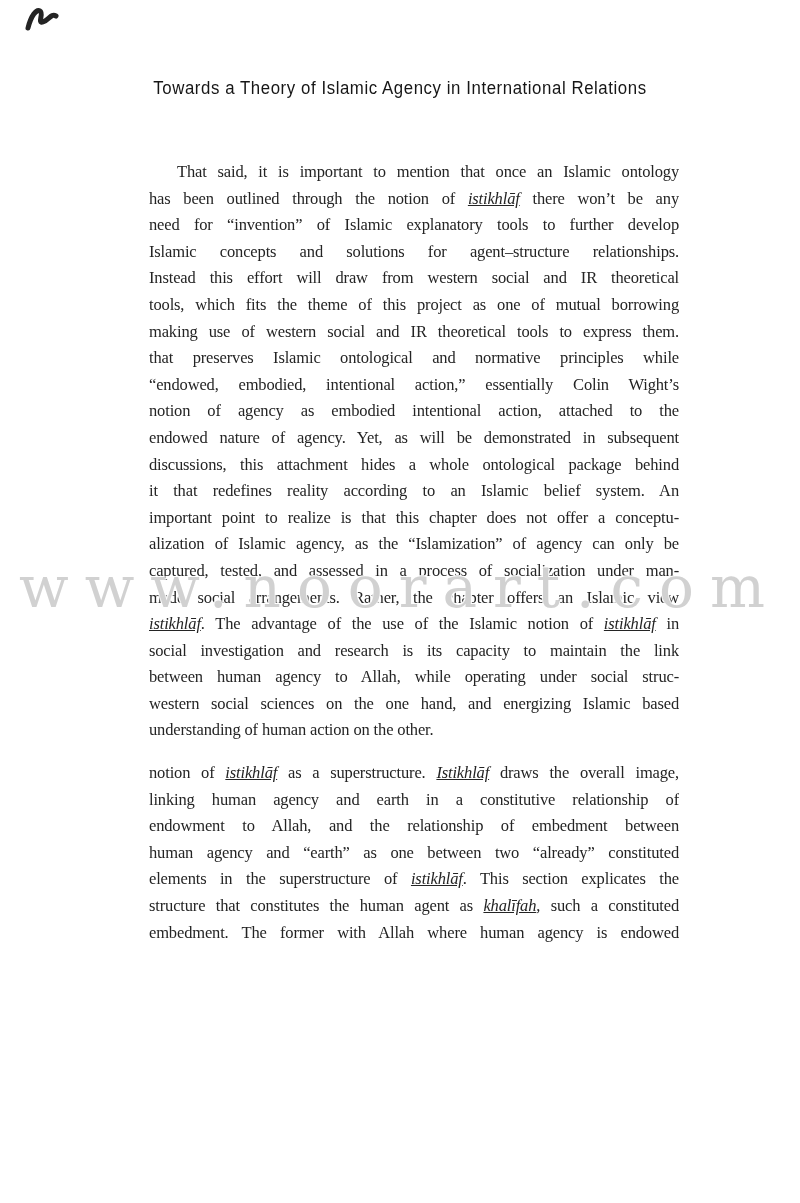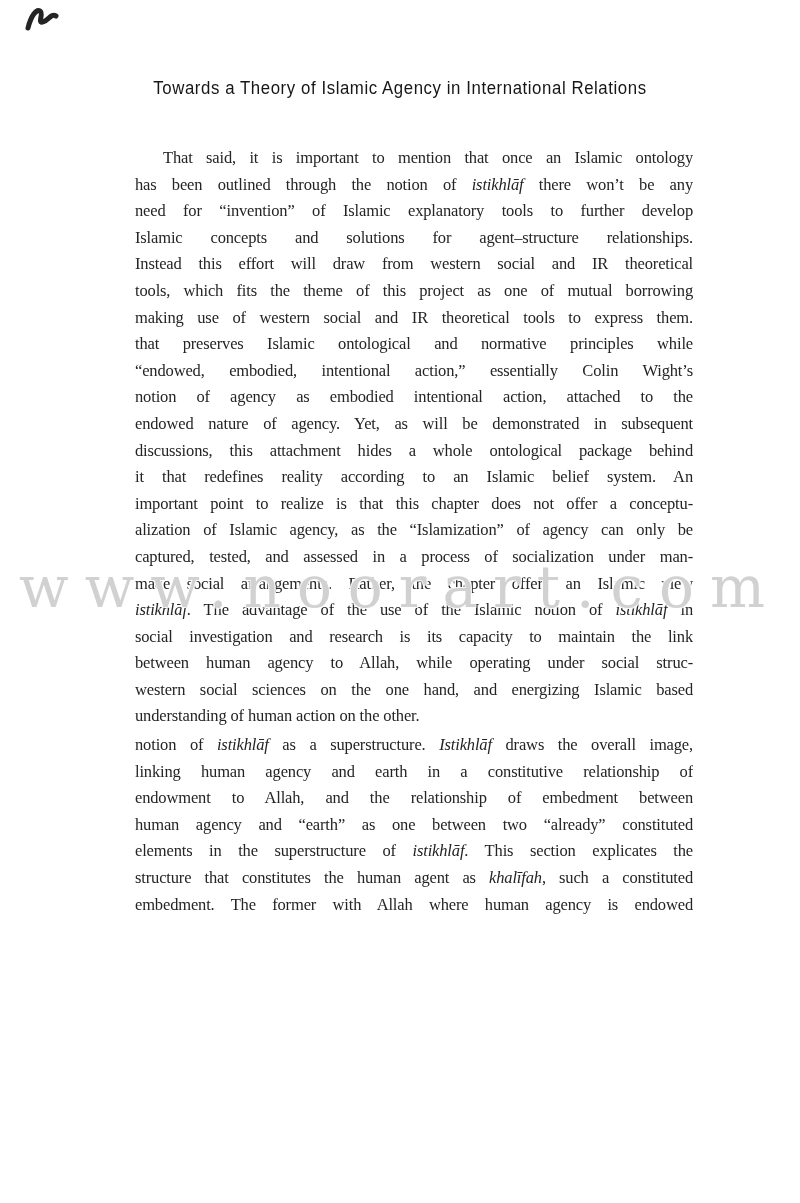--- a/index.html
+++ b/index.html
@@ -31,30 +31,30 @@
   .page-body {
     position: absolute;
     left: 133px;
     top: 143px;
     width: 562px;
     color: #242424;
     font-size: 16.5px;
     letter-spacing: -0.15px;
     line-height: 26.6px;
   }
-  .paragraph { margin: 2px; }
+  .paragraph { margin: 16px; }
   .line {
     text-align: justify;
     text-align-last: justify;
     max-height: 26.6px;
     overflow: hidden;
   }
   .line.indent { text-indent: 28px; }
   .line.no-just { text-align-last: left; }
-  .line i { font-style: italic; }
+  .line i { font-style: italic; text-decoration: underline; }
   .watermark {
     position: absolute;
     top: 558px;
     left: 0;
     width: 100%;
     text-align: center;
     white-space: nowrap;
     font-family: "DejaVu Serif", serif;
     font-size: 58px;
     letter-spacing: 16px;

